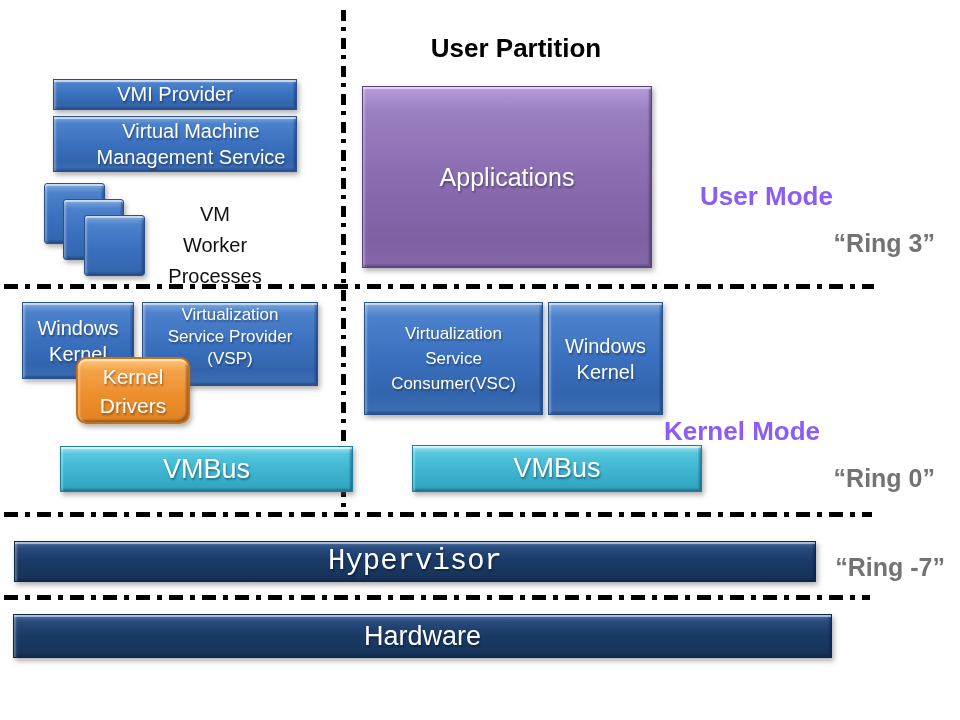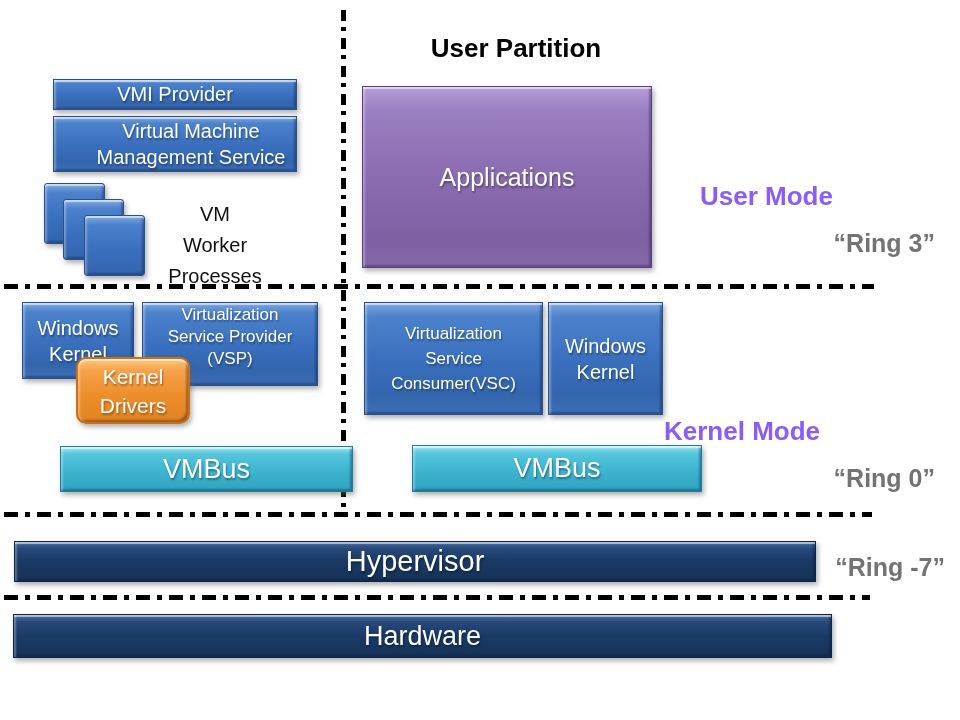--- a/index.html
+++ b/index.html
@@ -132,21 +132,21 @@
     <span class="line">Kernel</span>
   </div>
 
   <div class="abs box cyan bevel" style="left:380px;top:445px;width:290px;height:47px;font-size:27px;">
     <span>VMBus</span>
   </div>
 
   <div class="abs mode-label" style="left:664px;top:416px;width:213px;">Kernel Mode</div>
   <div class="abs ring-label" style="left:700px;top:464px;width:235px;">“Ring 0”</div>
 
-  <div class="abs box navy bevel" style="left:14px;top:541px;width:802px;height:41px;font-size:29px;">
+  <div class="abs box navy bevel" style="left:14px;top:541px;width:802px;height:41px;font-size:29px;font-family:Liberation Mono, monospace;">
     <span>Hypervisor</span>
   </div>
   <div class="abs ring-label" style="left:760px;top:553px;width:185px;">“Ring -7”</div>
 
   <div class="abs box navy bevel" style="left:13px;top:614px;width:819px;height:44px;font-size:27px;">
     <span>Hardware</span>
   </div>
 
 </div>
 

